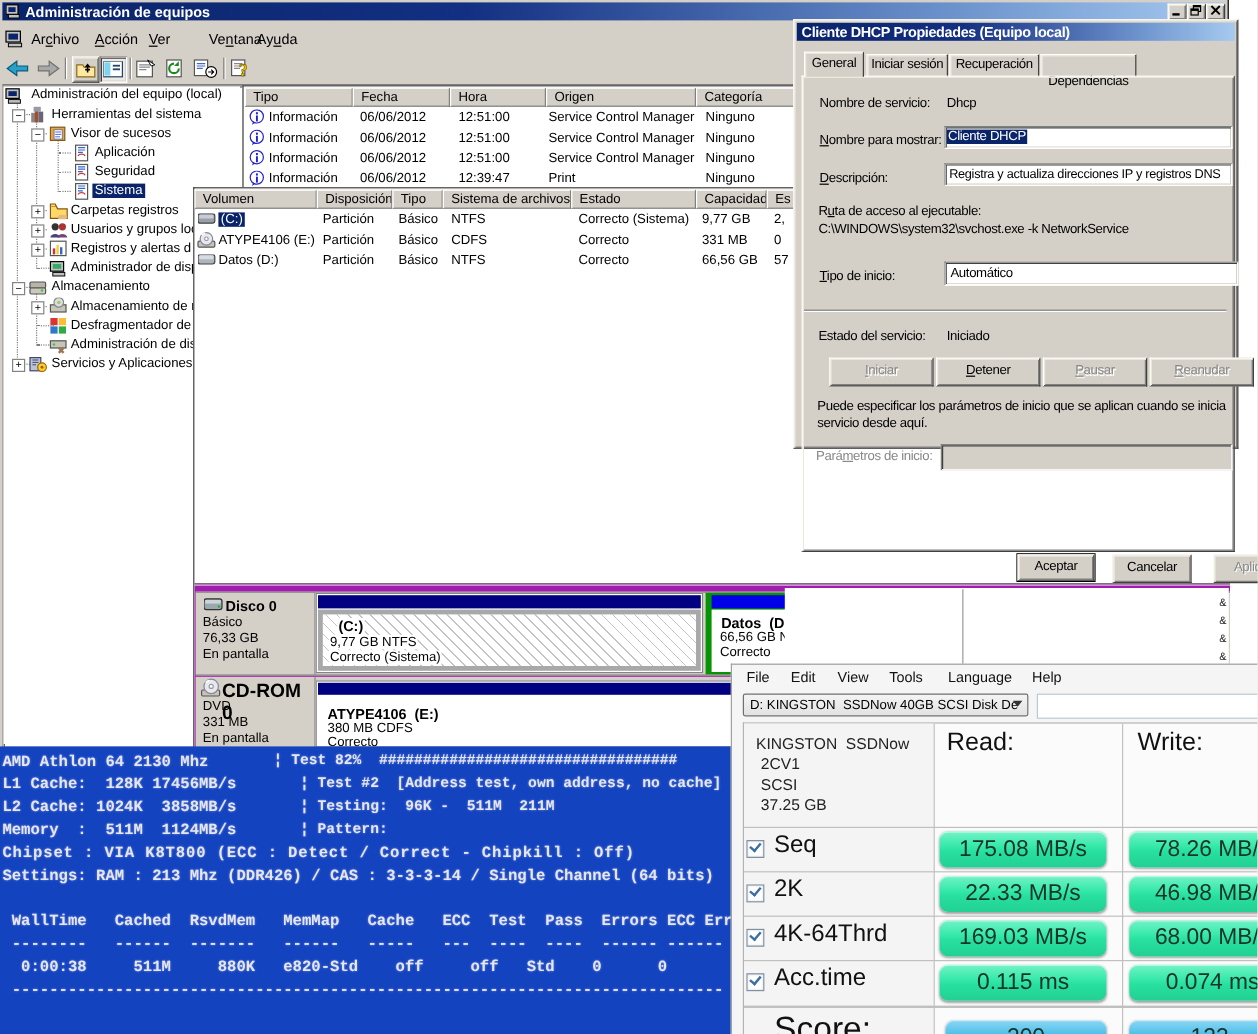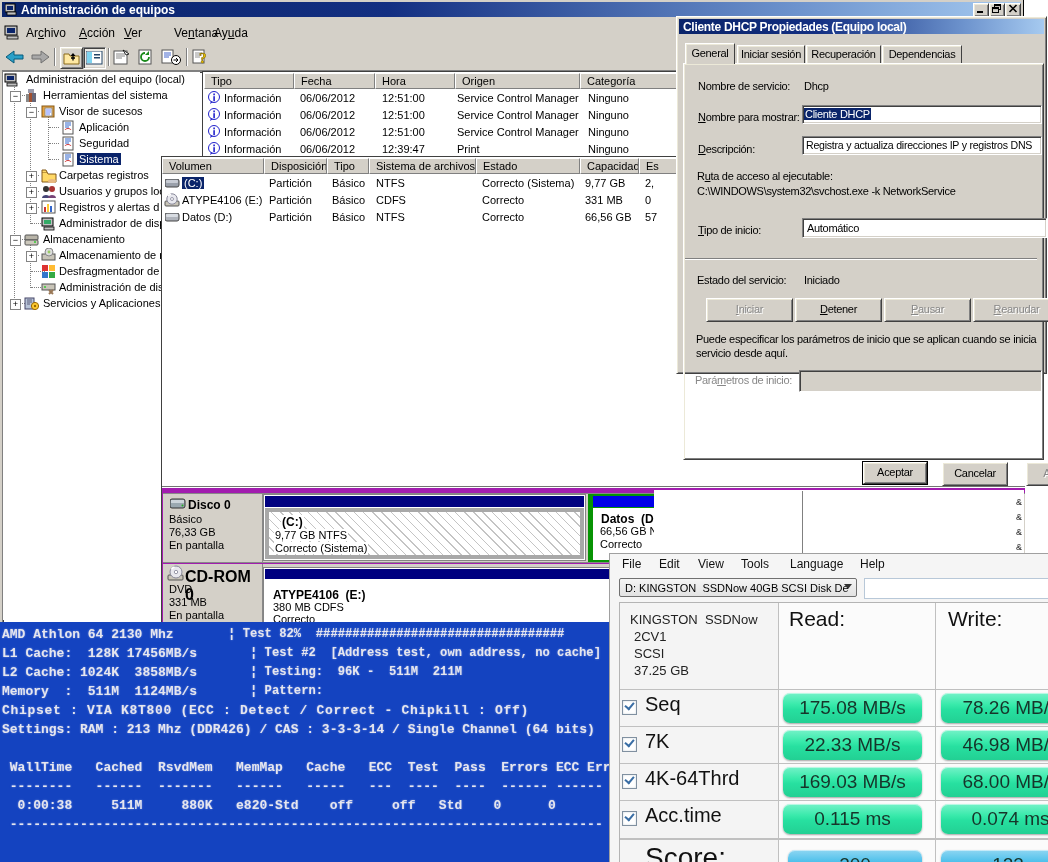--- a/index.html
+++ b/index.html
@@ -436,29 +436,29 @@
     </div>
   </div>
 </div>
 
 <div class="abs" style="left:654px;top:490px;width:370px;height:64px;background:#fff">
   <div class="abs" style="left:148px;top:1px;width:1px;height:63px;background:#808080"></div>
   <div class="abs" style="left:149px;top:1px;width:2px;height:63px;background:#fff"></div>
   <div class="abs" style="left:362px;top:5px;font-size:9px;color:#222;line-height:15px">&amp;<br>&amp;<br>&amp;<br>&amp;</div>
 </div>
 
-<div class="abs raised" id="dialog" style="left:676px;top:16px;width:371px;height:358px;background:#d4d0c8;box-sizing:border-box;letter-spacing:-0.3px">
+<div class="abs raised" id="dialog" style="left:661px;top:16px;width:371px;height:358px;background:#d4d0c8;box-sizing:border-box;letter-spacing:-0.3px">
   <div class="abs" style="left:2px;top:2px;width:365px;height:15px;background:linear-gradient(to right,#0a246a 0%,#132f82 38%,#6d93cd 78%,#a6caf0 100%)">
     <span style="position:absolute;left:4px;top:1px;font-weight:bold;color:#fff;font-size:12px">Cliente DHCP Propiedades (Equipo local)</span>
   </div>
 
   <div class="abs" style="left:8px;top:26px;width:50px;height:21px;background:#d4d0c8;border:1px solid #404040;border-bottom:none;border-left-color:#fff;border-top-color:#fff;box-shadow:inset 1px 1px 0 #ece9d8;z-index:3;text-align:center;padding-top:3px;box-sizing:border-box">General</div>
   <div class="abs" style="left:60px;top:28px;width:68px;height:19px;background:#d4d0c8;border:1px solid #404040;border-bottom:none;border-left-color:#fff;border-top-color:#fff;box-shadow:inset 1px 1px 0 #ece9d8;text-align:center;padding-top:2px;box-sizing:border-box">Iniciar sesión</div>
   <div class="abs" style="left:129px;top:28px;width:75px;height:19px;background:#d4d0c8;border:1px solid #404040;border-bottom:none;border-left-color:#fff;border-top-color:#fff;box-shadow:inset 1px 1px 0 #ece9d8;text-align:center;padding-top:2px;box-sizing:border-box">Recuperación</div>
-  <div class="abs" style="left:205px;top:28px;width:80px;height:19px;background:#d4d0c8;border:1px solid #404040;border-bottom:none;border-left-color:#fff;border-top-color:#fff;box-shadow:inset 1px 1px 0 #ece9d8;text-align:center;padding-top:2px;box-sizing:border-box">Dependencias</div>
+  <div class="abs" style="left:205px;top:28px;width:80px;height:19px;background:#d4d0c8;border:1px solid #404040;border-bottom:none;border-left-color:#fff;border-top-color:#fff;box-shadow:inset 1px 1px 0 #ece9d8;text-align:center;padding-top:16px;box-sizing:border-box">Dependencias</div>
 
   <div class="abs" style="left:6px;top:46px;width:359px;height:395px;border:1px solid #404040;border-left-color:#fff;border-top-color:#fff;box-shadow:inset 1px 1px 0 #ece9d8,inset -1px -1px 0 #808080"></div>
 
   <span class="abs" style="left:21px;top:63px">Nombre de servicio:</span>
   <span class="abs" style="left:127px;top:63px">Dhcp</span>
 
   <span class="abs" style="left:21px;top:94px"><u>N</u>ombre para mostrar:</span>
   <div class="abs sunk" style="left:125px;top:88px;width:240px;height:19px;background:#fff;box-sizing:border-box">
     <span style="position:absolute;left:1px;top:2px;background:#0a246a;color:#fff;padding:0 1px">Cliente DHCP</span>
   </div>
@@ -546,21 +546,21 @@
     <div class="abs" style="left:14px;top:60px;font-size:13px;color:#222">37.25 GB</div>
     <div class="abs" style="left:169px;top:4px;font-size:21px;color:#111">Read:</div>
     <div class="abs" style="left:328px;top:4px;font-size:21px;color:#111">Write:</div>
   </div>
   <div id="benchrows">
     <div class="cbx" style="left:12px;top:146px"></div>
       <div class="blab" style="left:35px;top:139px">Seq</div>
     <div class="pill" style="left:173px;top:139px">175.08 MB/s</div>
       <div class="pill" style="left:331px;top:139px">78.26 MB/s</div>
     <div class="cbx" style="left:12px;top:183px"></div>
-      <div class="blab" style="left:35px;top:176px">7K</div>
+      <div class="blab" style="left:35px;top:176px">2K</div>
     <div class="pill" style="left:173px;top:176px">22.33 MB/s</div>
       <div class="pill" style="left:331px;top:176px">46.98 MB/s</div>
     <div class="cbx" style="left:12px;top:220px"></div>
       <div class="blab" style="left:35px;top:213px">4K-64Thrd</div>
     <div class="pill" style="left:173px;top:213px">169.03 MB/s</div>
       <div class="pill" style="left:331px;top:213px">68.00 MB/s</div>
     <div class="cbx" style="left:12px;top:257px"></div>
       <div class="blab" style="left:35px;top:250px">Acc.time</div>
     <div class="pill" style="left:173px;top:250px">0.115 ms</div>
       <div class="pill" style="left:331px;top:250px">0.074 ms</div>

